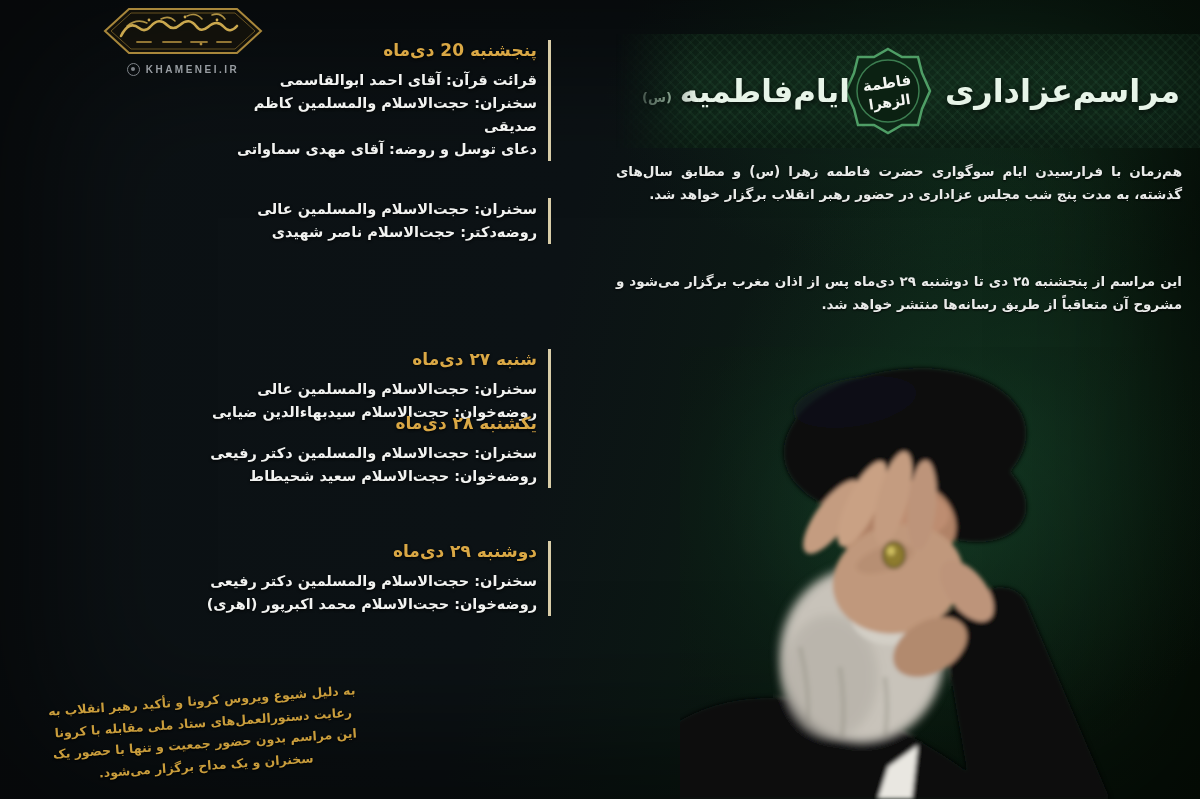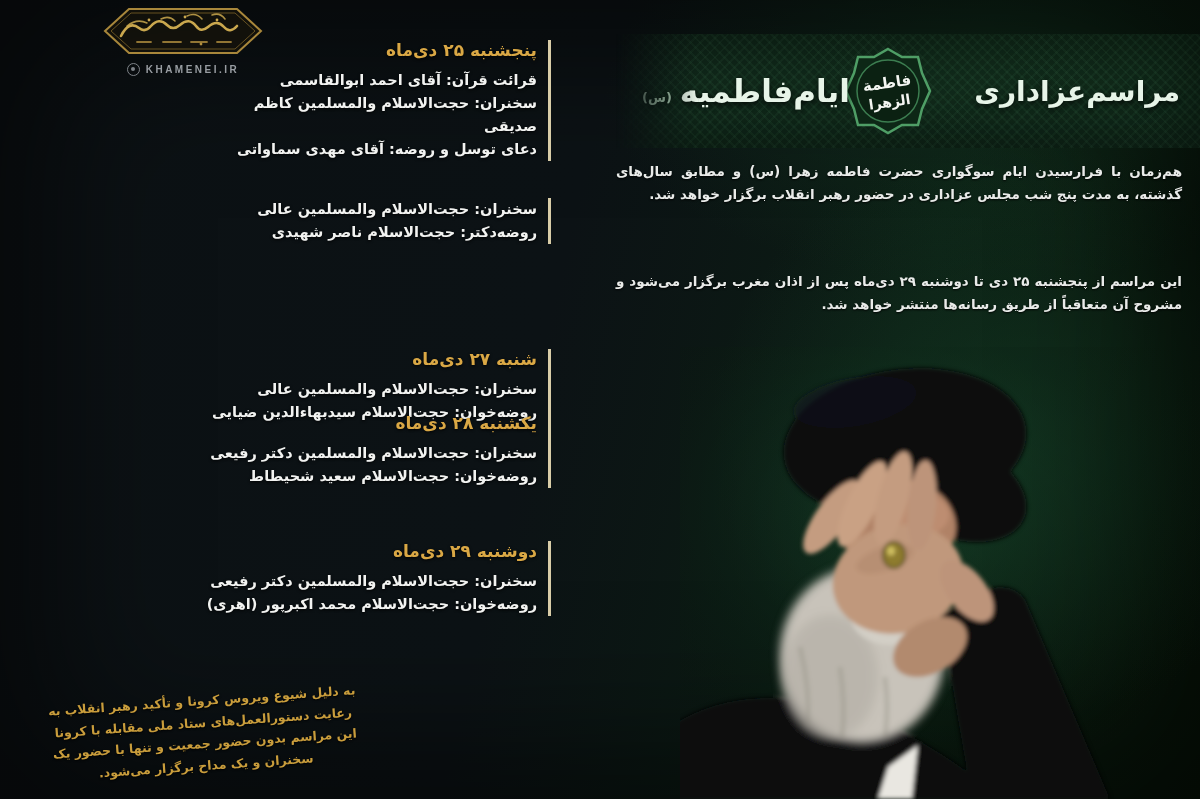--- a/index.html
+++ b/index.html
@@ -29,21 +29,21 @@
     background:
       repeating-linear-gradient(45deg, rgba(72,140,94,.10) 0 2px, rgba(0,0,0,0) 2px 7px),
       repeating-linear-gradient(-45deg, rgba(72,140,94,.09) 0 2px, rgba(0,0,0,0) 2px 7px),
       linear-gradient(180deg,#17382394,#10281a);
     box-shadow: inset 0 0 60px 10px rgba(0,0,0,.45);
     -webkit-mask-image:linear-gradient(to left,#000 86%,rgba(0,0,0,0));
             mask-image:linear-gradient(to left,#000 86%,rgba(0,0,0,0));
   }
   .title-right{
     position:absolute; right:20px; top:50%; transform:translateY(-50%);
-    direction:rtl; font-size:28px; font-weight:bold; color:#e7f4e8;
+    direction:rtl; font-size:32px; font-weight:bold; color:#e7f4e8;
     text-shadow:0 2px 6px rgba(0,0,0,.8); white-space:nowrap;
   }
   .title-left{
     position:absolute; left:26px; top:50%; transform:translateY(-50%);
     direction:rtl; font-size:31px; font-weight:bold; color:#e7f4e8;
     text-shadow:0 2px 6px rgba(0,0,0,.8); white-space:nowrap;
     display:flex; align-items:flex-end; gap:8px;
   }
   .honorific{font-size:13px; color:#c2e4c8; padding-bottom:4px; font-weight:bold;}
   .medallion{position:absolute; left:228px; top:13px; width:88px; height:88px;}
@@ -118,21 +118,21 @@
       <span class="honorific">(س)</span>
     </div>
   </div>
 
   <div class="intro p1">هم‌زمان با فرارسیدن ایام سوگواری حضرت فاطمه زهرا (س) و مطابق سال‌های گذشته، به مدت پنج شب مجلس عزاداری در حضور رهبر انقلاب برگزار خواهد شد.</div>
   <div class="intro p2">این مراسم از پنجشنبه ۲۵ دی تا دوشنبه ۲۹ دی‌ماه پس از اذان مغرب برگزار می‌شود و مشروح آن متعاقباً از طریق رسانه‌ها منتشر خواهد شد.</div>
 
   <div class="schedule">
 
       <div class="entry">
-        <div class="day">پنجشنبه ۲۵ دی‌ماه</div>
+        <div class="day">پنجشنبه 20 دی‌ماه</div>
         <div>
           <div class="s-line">قرائت قرآن: آقای احمد ابوالقاسمی</div>
           <div class="s-line">سخنران: حجت‌الاسلام والمسلمین کاظم صدیقی</div>
           <div class="s-line">دعای توسل و روضه: آقای مهدی سماواتی</div>
         </div>
       </div>
 
       <div class="entry">
         <div>
           <div class="s-line">سخنران: حجت‌الاسلام والمسلمین عالی</div>

